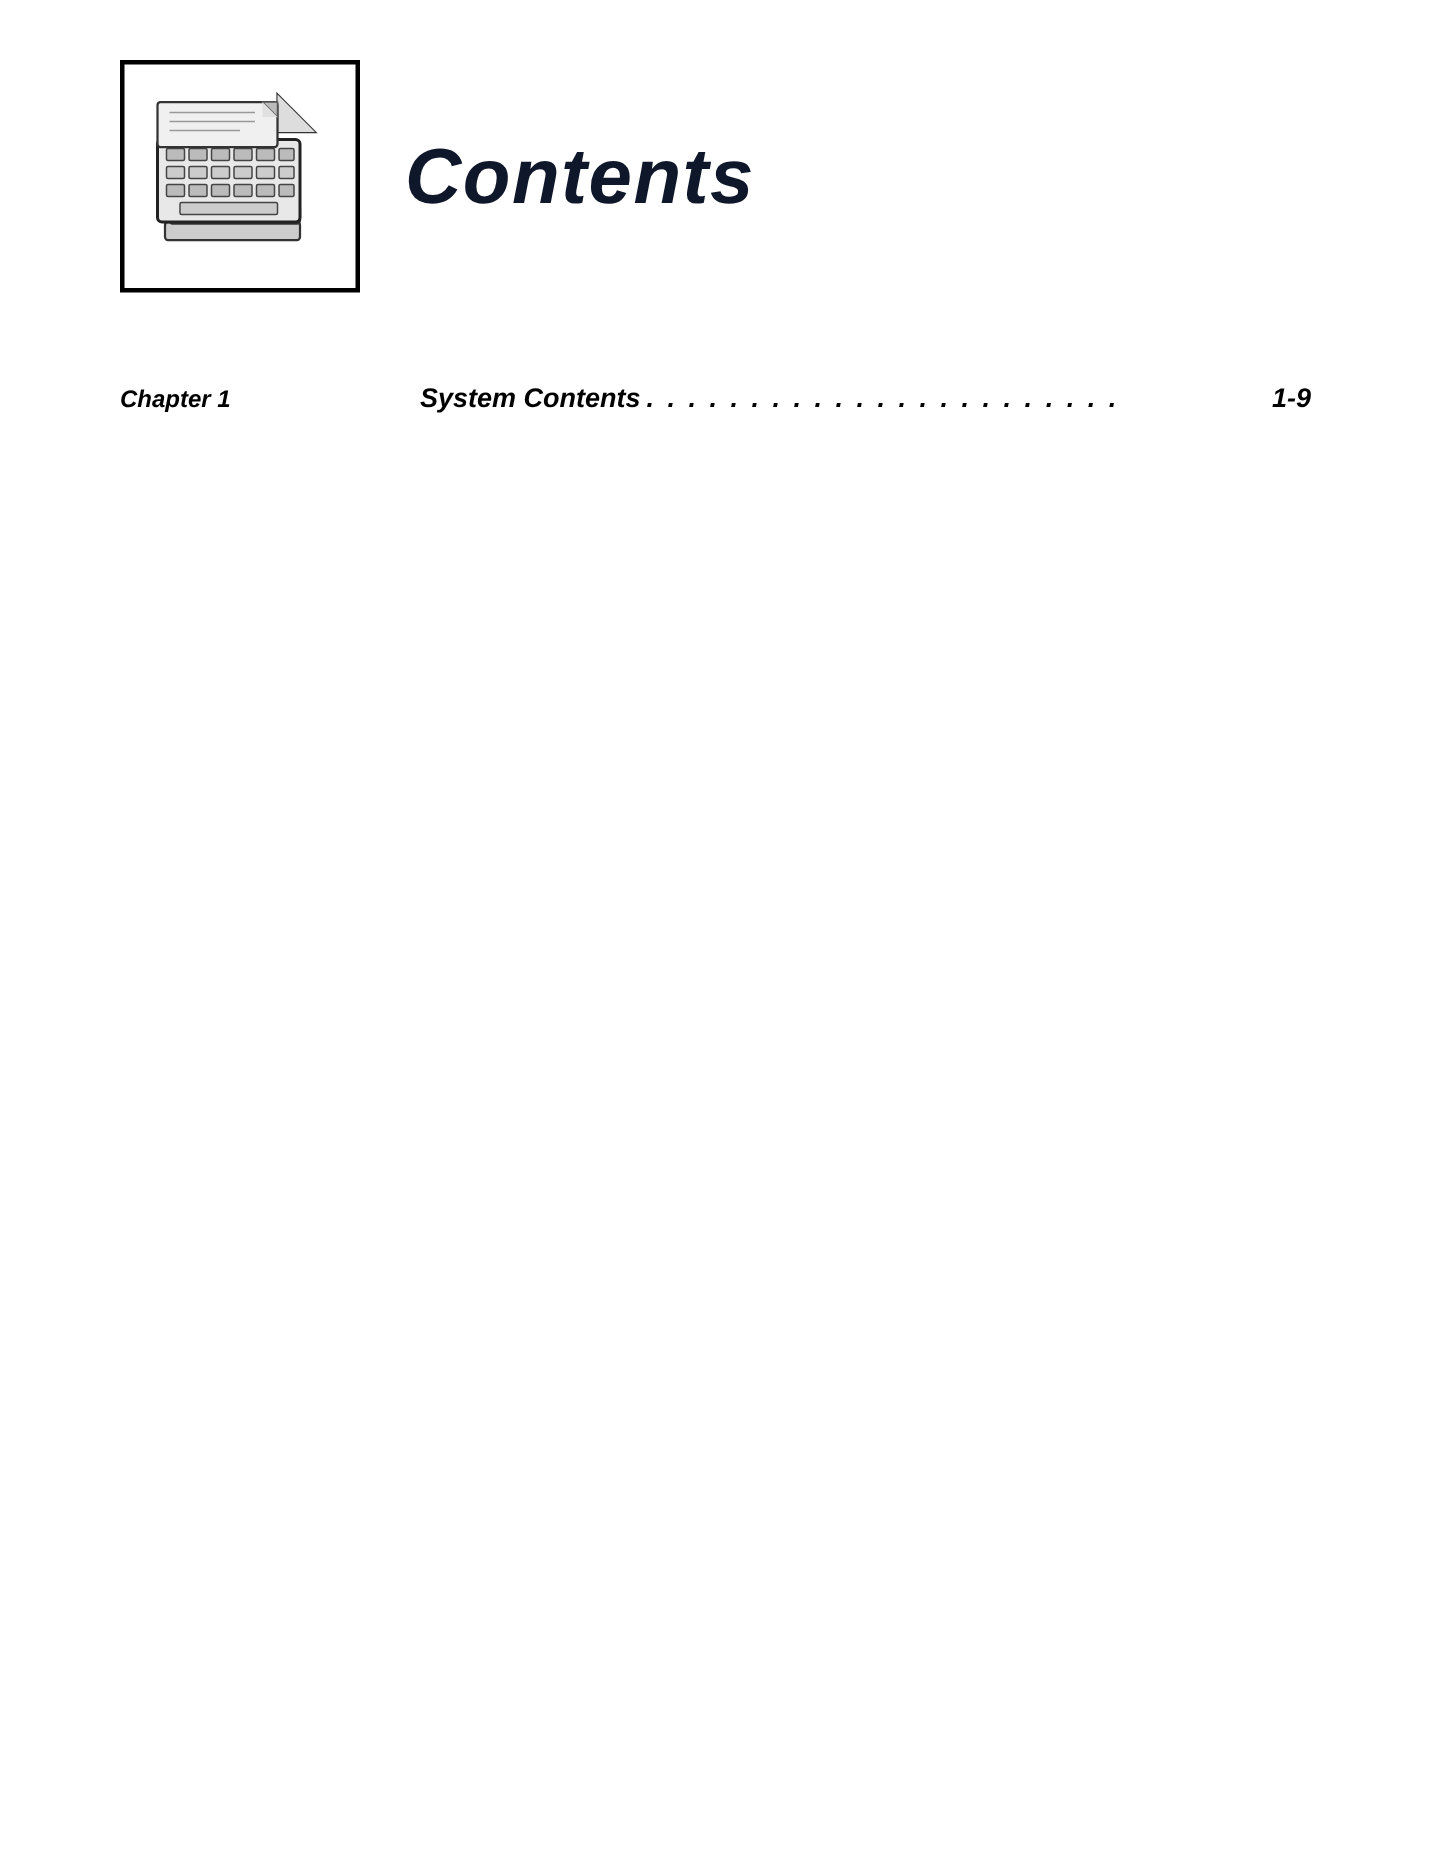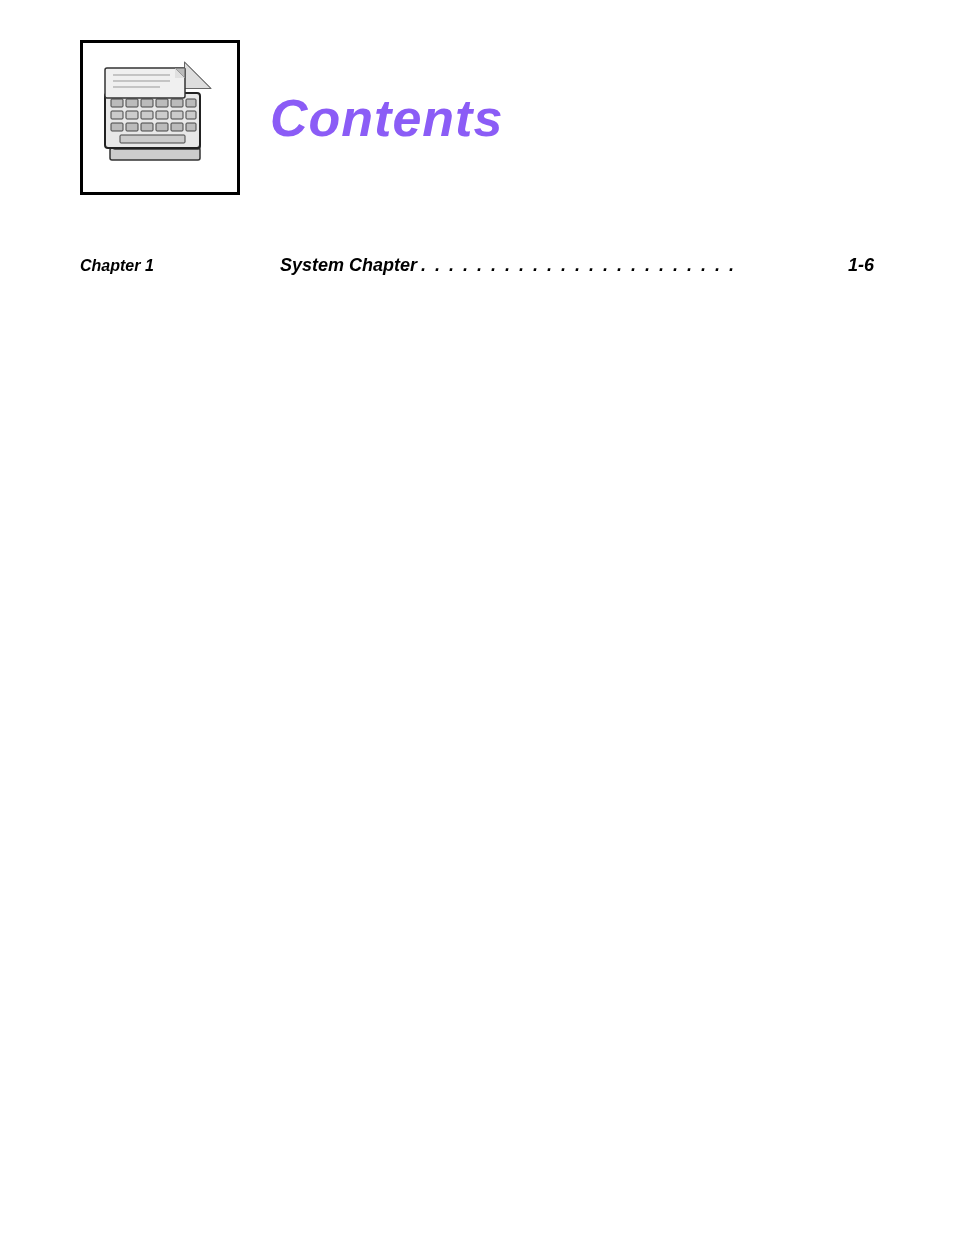--- a/index.html
+++ b/index.html
@@ -46,21 +46,21 @@
     .book-icon-svg {
       width: 130px;
       height: 130px;
     }
 
     .contents-title {
       font-family: Arial, Helvetica, sans-serif;
       font-size: 52px;
       font-weight: bold;
       font-style: italic;
-      color: #8b5cf6;
+      color: #0f172a;
       letter-spacing: 1px;
     }
 
     .toc-section {
       margin-top: 20px;
     }
 
     .toc-entry {
       display: flex;
       align-items: baseline;
@@ -160,19 +160,19 @@
     </div>
 
     <div class="title-container">
       <span class="contents-title">Contents</span>
     </div>
   </div>
 
   <div class="toc-section">
     <div class="toc-entry">
       <span class="toc-chapter-label">Chapter 1</span>
-      <span class="toc-chapter-title">System Chapter</span>
+      <span class="toc-chapter-title">System Contents</span>
       <span class="toc-dots">. . . . . . . . . . . . . . . . . . . . . . .</span>
-      <span class="toc-page-num">1-6</span>
+      <span class="toc-page-num">1-9</span>
     </div>
   </div>
 
 </div>
 
 </body></html>

